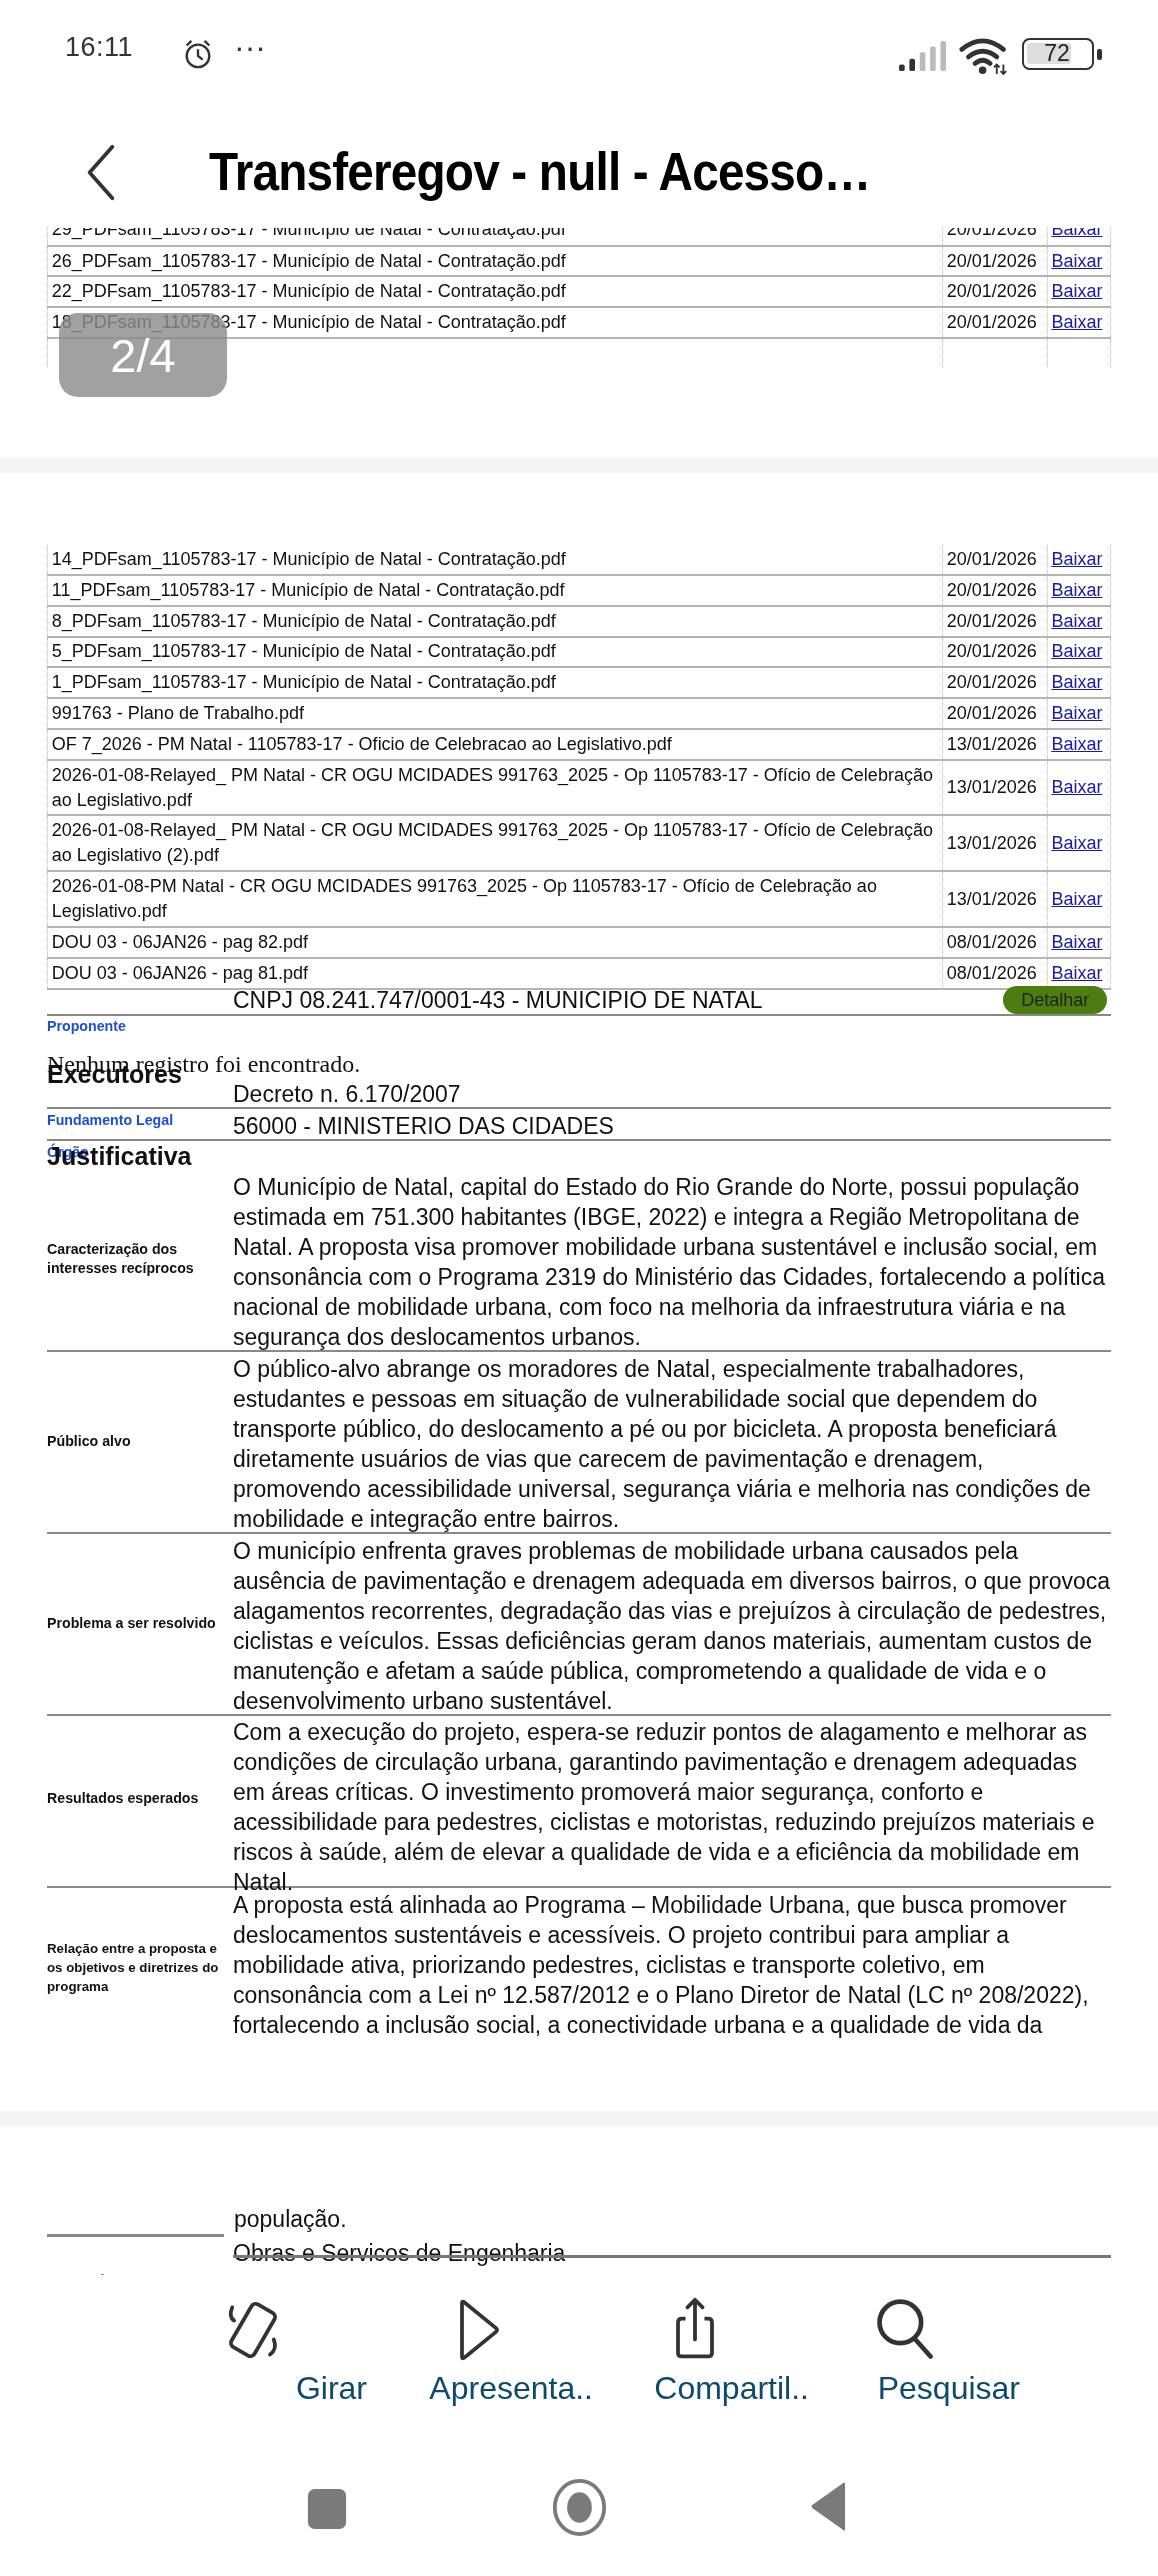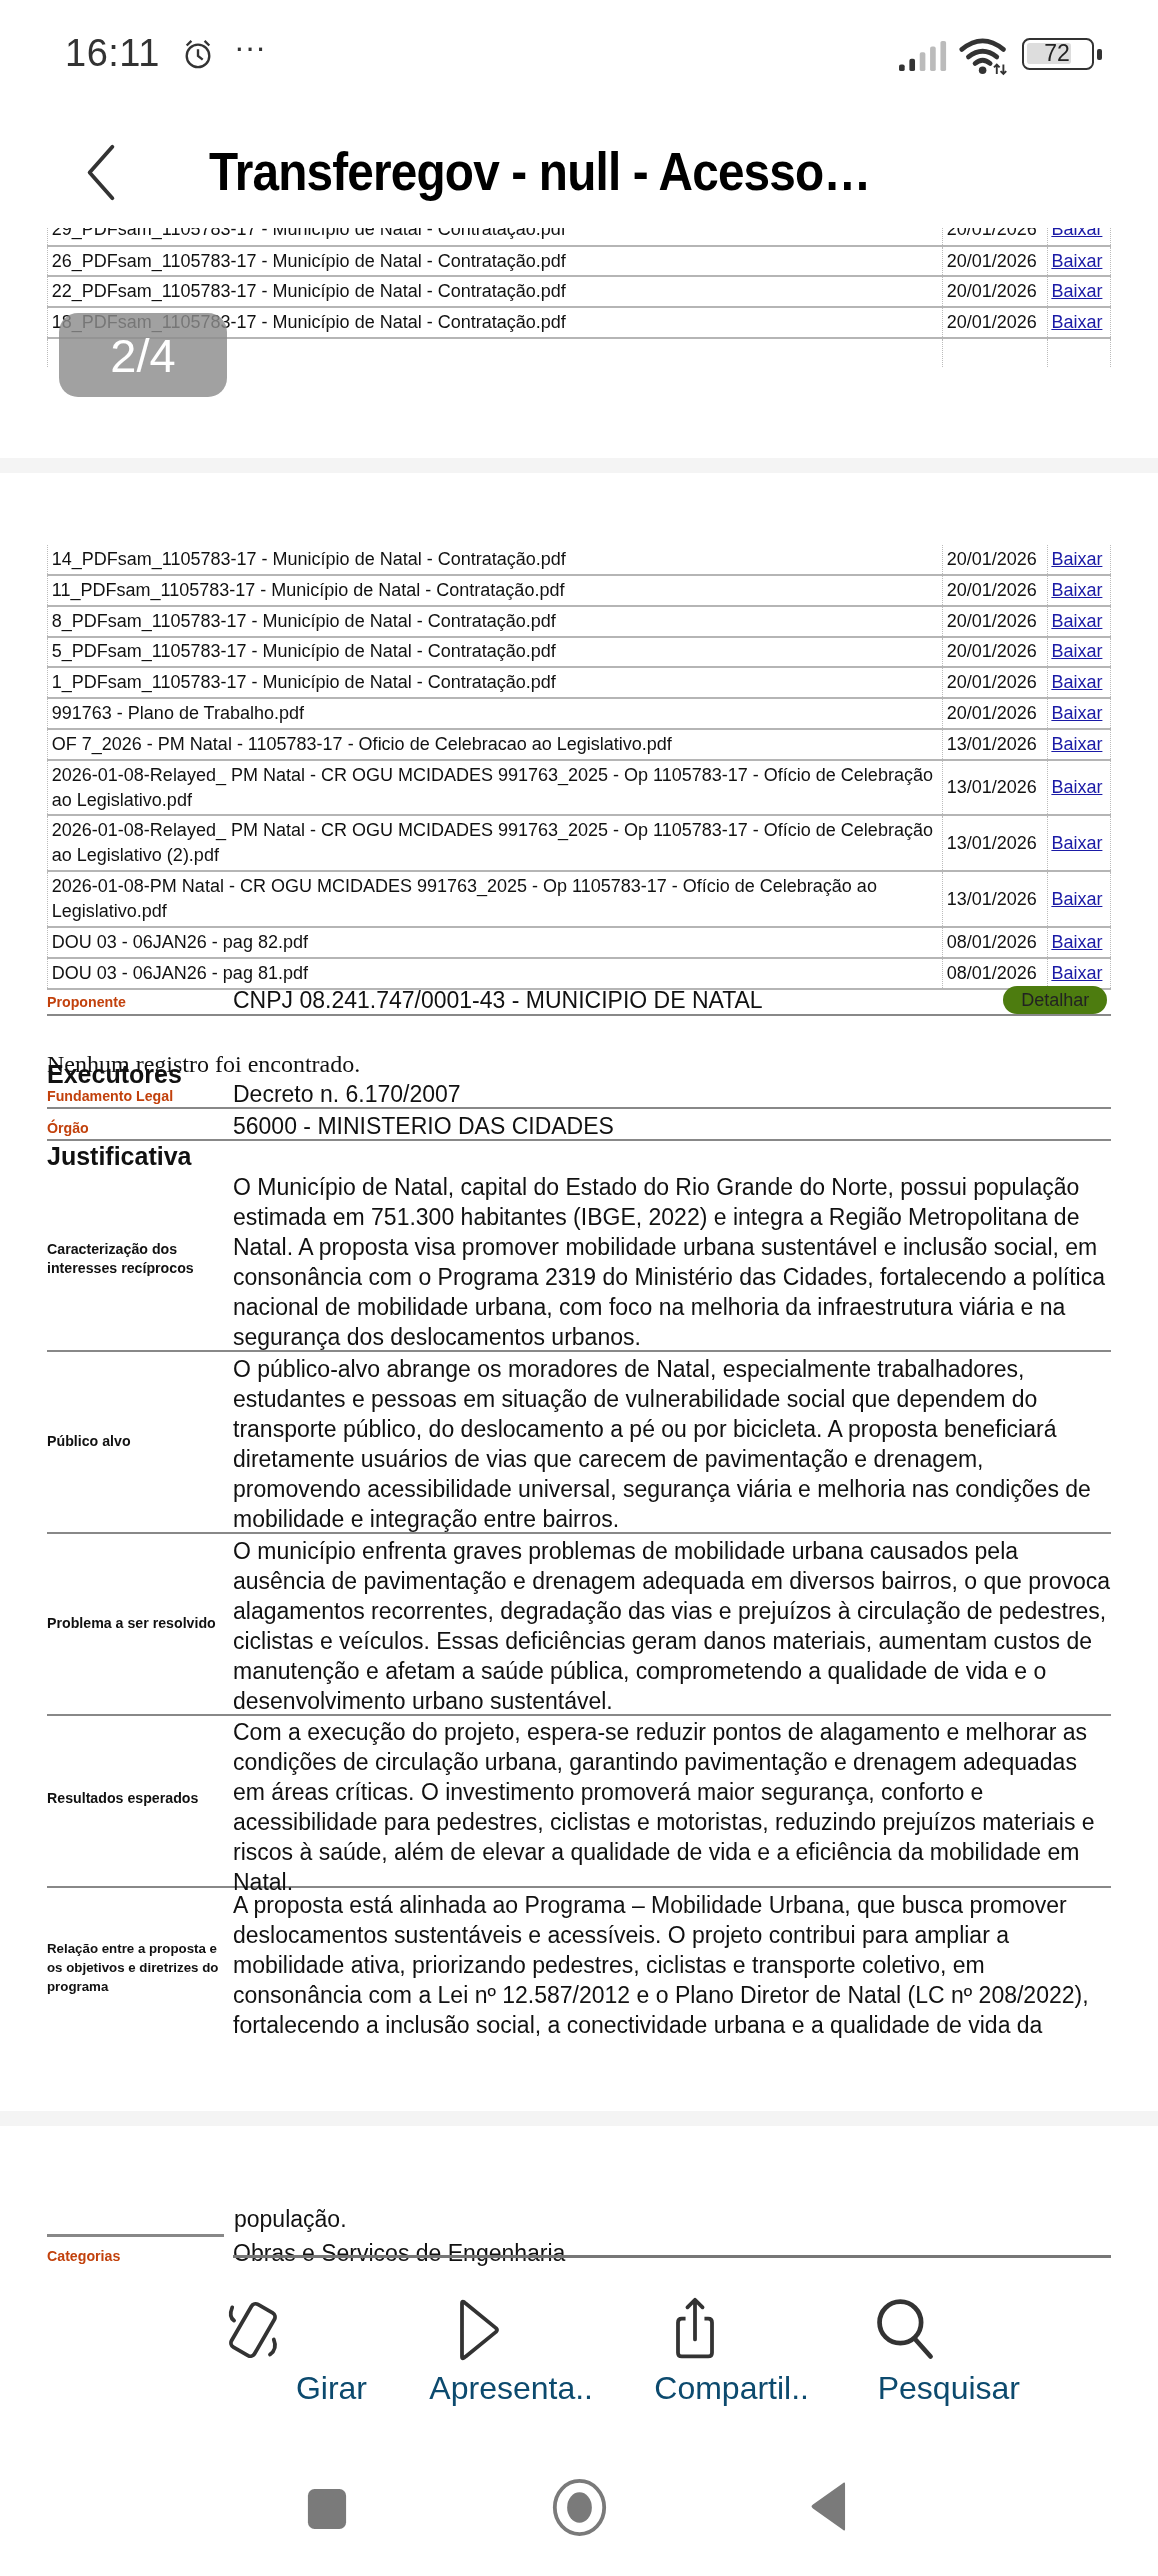--- a/index.html
+++ b/index.html
@@ -1,21 +1,21 @@
 <!DOCTYPE html>
 <html style="font-size:15px"><head>
 <meta charset="utf-8">
 <style>
   * { box-sizing: border-box; margin: 0; padding: 0; }
   html, body { width: 1159px; height: 2576px; overflow: hidden; background: #ffffff; }
   body { position: relative; font-family: "Liberation Sans", sans-serif; color: #000; }
 
   
   .status-bar { position: absolute; top: 0; left: 0; width: 1159px; height: 114px; }
-  .status-time { position: absolute; left: 65px; top: 32px; font-size: 38px; color: #333; letter-spacing: 0.5px; }
+  .status-time { position: absolute; left: 65px; top: 32px; font-size: 27px; color: #333; letter-spacing: 0.5px; }
   .status-alarm { position: absolute; left: 182px; top: 38px; width: 32px; height: 32px; }
   .status-dots { position: absolute; left: 234px; top: 28.5px; font-size: 32px; color: #333; }
   .status-signal { position: absolute; left: 897px; top: 40px; width: 53px; height: 32px; }
   .status-wifi { position: absolute; left: 959px; top: 36px; width: 51px; height: 40px; }
   .status-battery { position: absolute; left: 1022px; top: 38px; width: 72px; height: 32px; border: 2.8px solid #333; border-radius: 7.6px; }
   .status-battery .fill { position: absolute; left: 2.8px; top: 2.8px; width: 44px; height: 21px; background: #ddd; border-radius: 2.8px; }
   .status-battery .num { position: absolute; left: 0; top: 0; width: 66px; height: 26.6px; line-height: 26.6px; text-align: center; font-size: 23px; color: #222; }
   .status-battery .nub { position: absolute; right: -9.5px; top: 8.5px; width: 4.7px; height: 11.4px; background: #333; border-radius: 1.9px; }
 
   
@@ -33,21 +33,21 @@
   .doc-table td.date { width: 104px; white-space: nowrap; text-align: left; padding-left: 3.8px; }
   .doc-table td.link { width: 63px; white-space: nowrap; }
   .doc-table a { color: #1a1aa6; text-decoration: underline; font-size: 18px; }
   .doc-table tr.empty td { height: 28.5px; border-bottom: none; }
 
   
   .page-counter { position: absolute; left: 59px; top: 313px; width: 168px; height: 84px; background: rgba(140,140,140,0.82); border-radius: 19px; color: #fff; font-size: 47px; text-align: center; line-height: 85px; z-index: 5; }
 
   
   .field-row { position: absolute; left: 47px; width: 1064px; border-bottom: 2.8px solid #888; }
-  .field-label { position: absolute; left: 0; font-size: 14.2px; font-weight: bold; color: #c2410c; }
+  .field-label { position: absolute; left: 0; font-size: 14.2px; font-weight: bold; color: #1d4ed8; margin-top: 24px; }
   .field-value { position: absolute; left: 186px; font-size: 23px; color: #111; }
   .section-h { position: absolute; left: 47px; font-size: 25px; font-weight: bold; color: #111; }
   .no-records { position: absolute; left: 47px; font-family: "Liberation Serif", serif; font-size: 24px; color: #111; }
   .detalhar-btn { position: absolute; right: 3.8px; top: 1.9px; width: 104px; height: 28.5px; background: #4d7c0f; border-radius: 15px; font-size: 18px; color: #222; text-align: center; line-height: 28.5px; cursor: pointer; }
 
   .just-row { position: absolute; left: 47px; width: 1064px; border-bottom: 2.8px solid #888; }
   .just-label { position: absolute; left: 0; width: 180px; font-size: 14.2px; font-weight: bold; color: #111; line-height: 19px; }
   .just-text { position: absolute; left: 186px; width: 878px; font-size: 23px; color: #111; line-height: 30px; }
 
   

